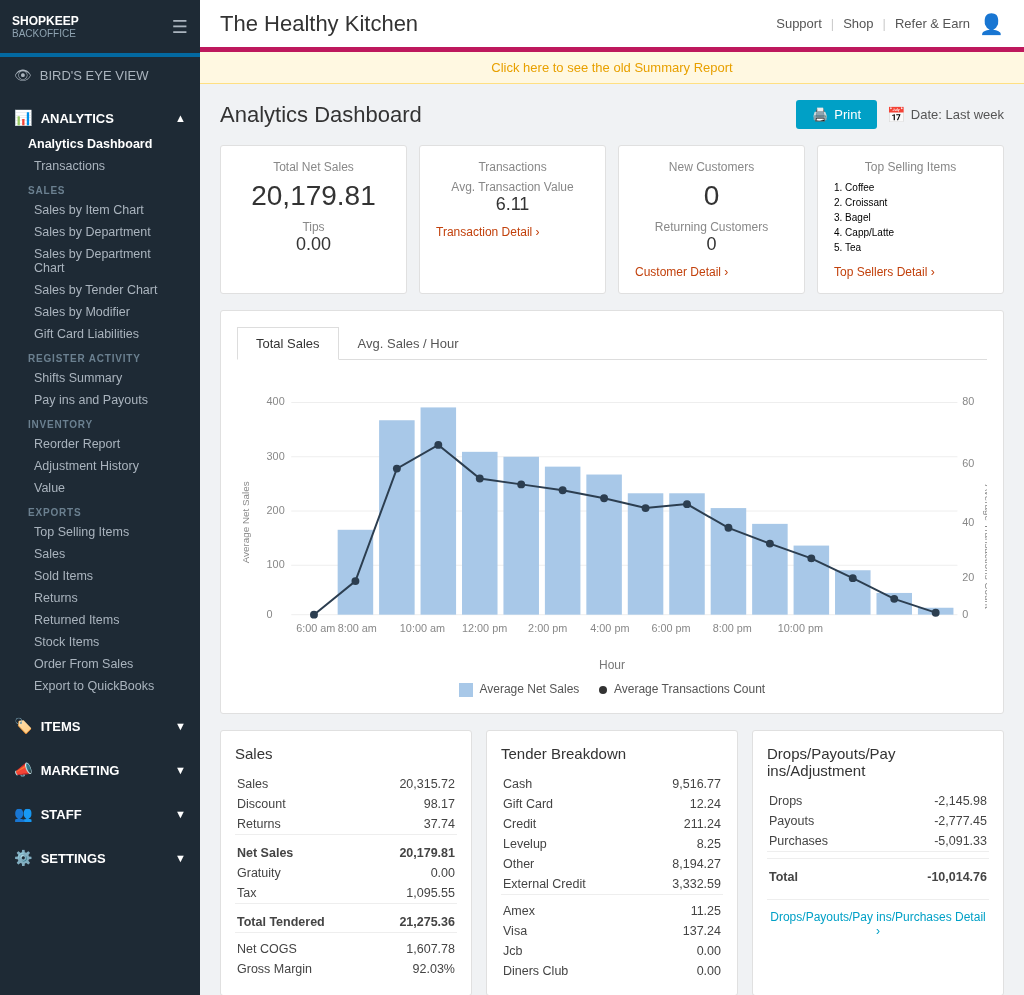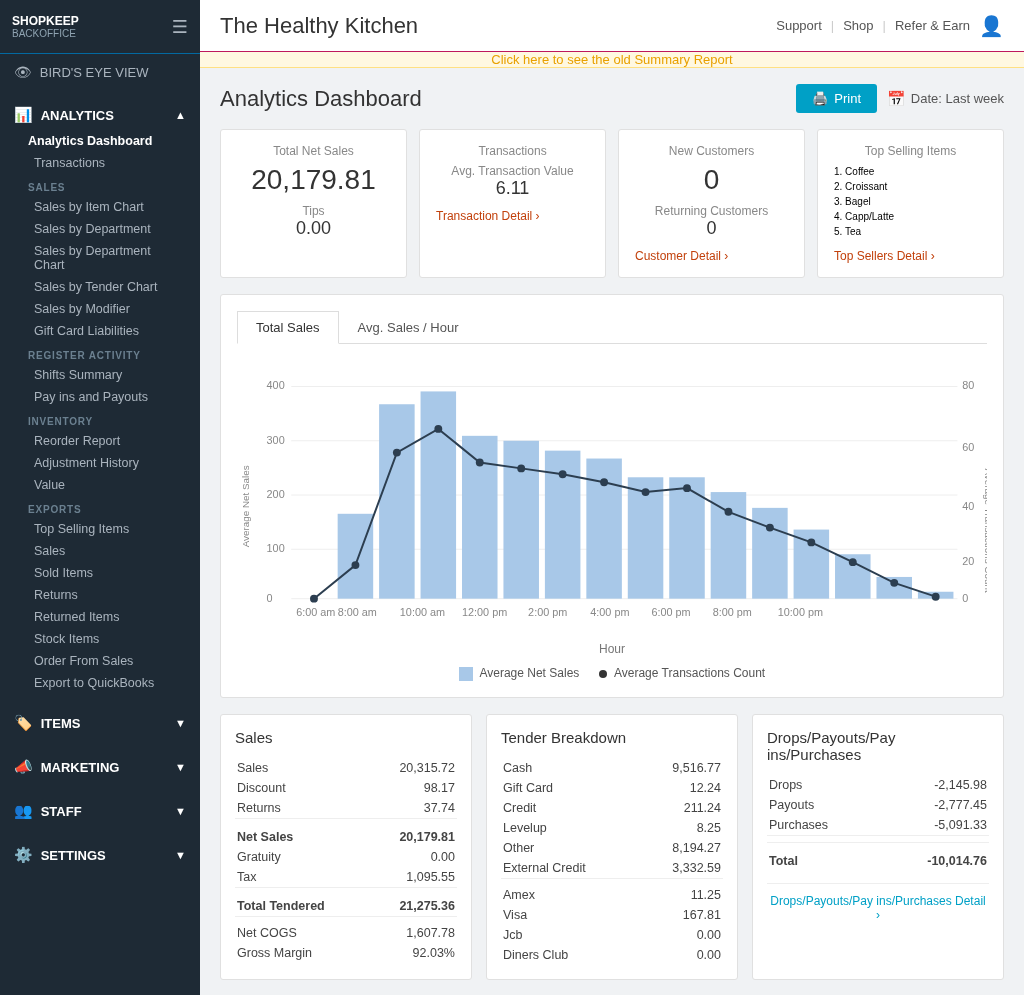--- a/index.html
+++ b/index.html
@@ -2,50 +2,50 @@
 <html><head>
   <meta charset="utf-8">
   <style>
     * { box-sizing: border-box; margin: 0; padding: 0; }
     body { font-family: -apple-system, BlinkMacSystemFont, 'Segoe UI', Arial, sans-serif; font-size: 13px; background: #f4f4f4; display: flex; height: 100vh; overflow: hidden; }
 
     
     #sidebar {
       width: 200px; min-width: 200px; background: #1e2a35; color: #aab4be; display: flex; flex-direction: column; overflow-y: auto; height: 100vh;
     }
-    #sidebar-logo { display: flex; align-items: center; justify-content: space-between; padding: 14px 12px; background: #1e2a35; border-bottom: 1px solid #0369a1; }
+    #sidebar-logo { display: flex; align-items: center; justify-content: space-between; padding: 14px 12px; background: #1e2a35; border-bottom: 4px solid #0369a1; }
     #sidebar-logo .logo-text { color: #fff; font-weight: 700; font-size: 12px; line-height: 1.2; }
     #sidebar-logo .logo-sub { color: #8fa3b1; font-size: 10px; }
     .hamburger { color: #aab4be; font-size: 18px; cursor: pointer; }
 
     .sidebar-nav-item { display: flex; align-items: center; gap: 8px; padding: 10px 14px; color: #aab4be; cursor: pointer; font-size: 13px; }
     .sidebar-nav-item .nav-icon { font-size: 14px; }
 
     .sidebar-section { padding: 10px 14px 4px; }
     .sidebar-section-header { display: flex; align-items: center; gap: 8px; color: #fff; font-size: 13px; font-weight: 600; cursor: pointer; padding: 6px 0; }
     .sidebar-section-header .section-icon { font-size: 15px; }
 
     .sidebar-sub-label { color: #6b8090; font-size: 10px; font-weight: 700; letter-spacing: 0.8px; text-transform: uppercase; padding: 8px 14px 3px; }
     .sidebar-link { display: block; padding: 4px 14px 4px 20px; color: #aab4be; cursor: pointer; font-size: 12.5px; }
     .sidebar-link.active-parent { color: #fff; font-weight: 600; padding-left: 14px; }
 
     .chevron { margin-left: auto; font-size: 11px; }
 
     
     #main { flex: 1; display: flex; flex-direction: column; overflow: hidden; }
-    #topbar { background: #fff; border-bottom: 1px solid #be185d; display: flex; align-items: center; justify-content: space-between; padding: 0 20px; height: 52px; }
+    #topbar { background: #fff; border-bottom: 5px solid #be185d; display: flex; align-items: center; justify-content: space-between; padding: 0 20px; height: 52px; }
     #topbar-title { font-size: 22px; font-weight: 300; color: #333; }
     #topbar-right { display: flex; align-items: center; gap: 9px; color: #555; font-size: 13px; }
     #topbar-right a { color: #555; text-decoration: none; }
     #topbar-right .sep { color: #ccc; }
     .user-icon { font-size: 20px; color: #666; }
 
     #content { flex: 1; overflow-y: auto; background: #f0f2f4; }
 
-    .banner { background: #fff8e1; border-bottom: 1px solid #ffe082; text-align: center; font-size: 13px; }
+    .banner { background: #fff8e1; border-bottom: 1px solid #ffe082; text-align: center; padding: 8px; font-size: 13px; }
     .banner a { color: #e8a000; text-decoration: none; }
 
     .content-inner { padding: 16px 20px; }
 
     .page-header { display: flex; align-items: center; justify-content: space-between; margin-bottom: 16px; }
     .page-title { font-size: 22px; font-weight: 400; color: #333; }
     .page-header-right { display: flex; align-items: center; gap: 10px; }
     .btn-print { background: #00a0c6; color: #fff; border: none; padding: 7px 16px; border-radius: 3px; cursor: pointer; font-size: 13px; display: flex; align-items: center; gap: 6px; }
     .date-label { color: #555; font-size: 13px; display: flex; align-items: center; gap: 5px; }
     .calendar-icon { font-size: 15px; color: #888; }
@@ -422,37 +422,37 @@
                 </tr>
               <tr class="divider">
                   <td colspan="2"></td>
                 </tr>
               <tr>
                   <td>Amex</td>
                   <td>11.25</td>
                 </tr>
               <tr>
                   <td>Visa</td>
-                  <td>167.81</td>
+                  <td>137.24</td>
                 </tr>
               <tr>
                   <td>Jcb</td>
                   <td>0.00</td>
                 </tr>
               <tr>
                   <td>Diners Club</td>
                   <td>0.00</td>
                 </tr>
 
             </tbody>
           </table>
         </div>
 
         <div class="data-table-card">
-          <div class="data-table-title">Drops/Payouts/Pay ins/Purchases</div>
+          <div class="data-table-title">Drops/Payouts/Pay ins/Adjustment</div>
           <table class="data-table">
             <tbody>
               <tr>
                   <td>Drops</td>
                   <td>-2,145.98</td>
                 </tr>
               <tr>
                   <td>Payouts</td>
                   <td>-2,777.45</td>
                 </tr>

